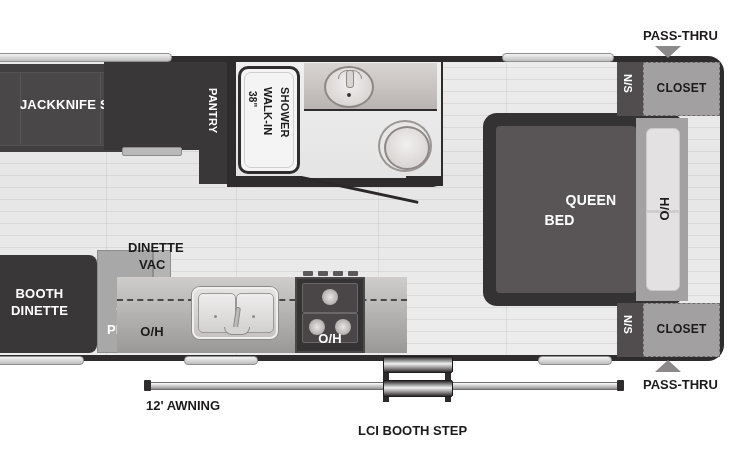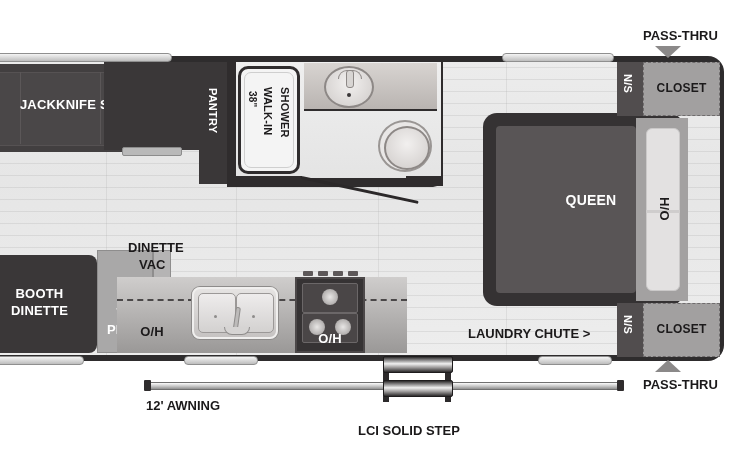--- a/index.html
+++ b/index.html
@@ -247,20 +247,21 @@
     <div class="grate" style="top:34px;"></div>
     <div class="burner" style="left:25px;top:10px;"></div>
     <div class="burner" style="left:12px;top:40px;"></div>
     <div class="burner" style="left:38px;top:40px;"></div>
     <div class="lbl t13" style="top:53px">O/H</div>
   </div>
 
   <div class="blk" id="bedbase">
     <div class="blk" id="bedtop" style="left:13px;top:13px;"></div>
     <div class="lbl t14" style="top:80px;left:0;width:166px;margin-left:25px;">QUEEN</div>
+    <div class="lbl t14" style="top:100px;left:0;width:153px;">BED</div>
   </div>
 
   <div class="blk" id="ho-panel"></div>
   <div class="blk" id="ho-door">
     <div class="split"></div>
     <div class="lbl t13 vert dk" style="top:68px;left:9px;right:auto;">H/O</div>
   </div>
 
   <div class="blk" id="ns-top">
     <div class="lbl t11 vert" style="top:12px;left:5px;right:auto;">N/S</div>
@@ -269,21 +270,20 @@
     <div class="lbl t12 dk" style="top:19px">CLOSET</div>
   </div>
 
   <div class="blk" id="ns-bot">
     <div class="lbl t11 vert" style="top:12px;left:5px;right:auto;">N/S</div>
   </div>
   <div class="blk" id="closet-bot">
     <div class="lbl t12 dk" style="top:19px">CLOSET</div>
   </div>
 
-  <div class="cap-out t13" style="left:468px;top:326px;">LAUNDRY CHUTE &gt;</div>
 
   <div class="ptarrow" id="pt-top-arrow"></div>
   <div class="cap-out t13" style="left:643px;top:28px;">PASS-THRU</div>
 
   <div class="ptarrow" id="pt-bot-arrow"></div>
   <div class="cap-out t13" style="left:643px;top:377px;">PASS-THRU</div>
 
   <div id="awning">
     <div class="cap" style="left:-3px;"></div>
     <div class="cap" style="left:470px;"></div>
@@ -291,15 +291,15 @@
   <div class="cap-out t13" style="left:146px;top:398px;">12' AWNING</div>
 
   <div id="steps">
     <div class="steprail" style="left:0;top:2px;"></div>
     <div class="steprail" style="left:62px;top:2px;"></div>
     <div class="step" style="top:0;"></div>
     <div class="steprail" style="left:0;top:22px;"></div>
     <div class="steprail" style="left:62px;top:22px;"></div>
     <div class="step" style="top:24px;"></div>
   </div>
-  <div class="cap-out t13" style="left:358px;top:423px;">LCI SOLID STEP</div>
+  <div class="cap-out t13" style="left:358px;top:423px;">LCI BOOTH STEP</div>
 
 </div>
 
 </body></html>

